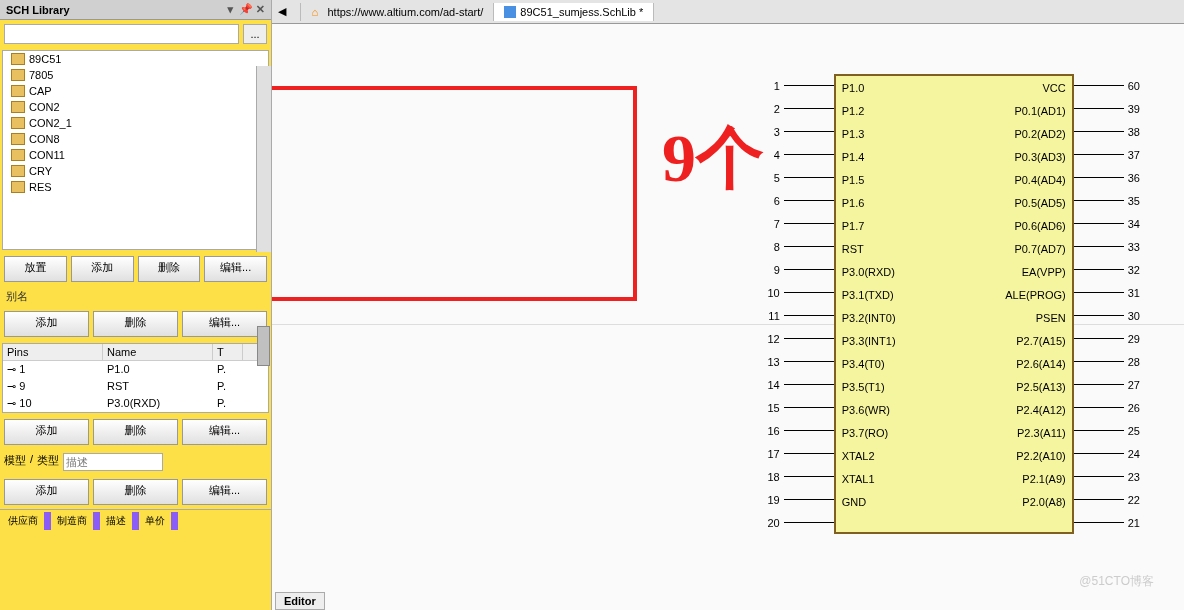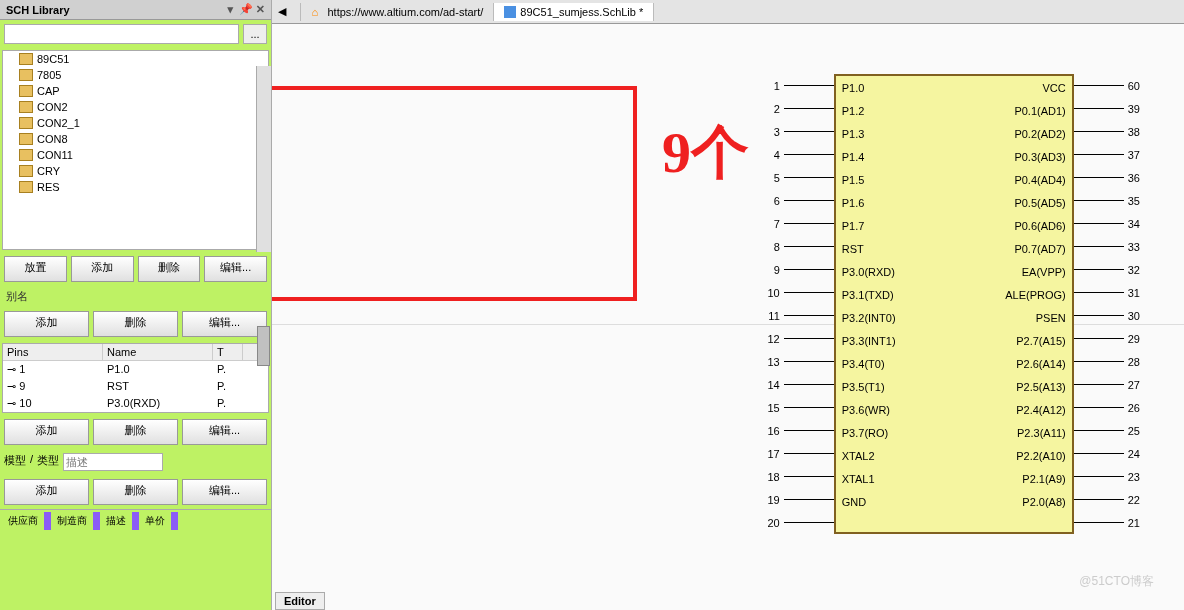--- a/index.html
+++ b/index.html
@@ -1,25 +1,25 @@
 <!DOCTYPE html>
 <html><head>
 <meta charset="utf-8">
 <style>
 *{box-sizing:border-box;margin:0;padding:0;font-family:Arial,sans-serif;font-size:11px}
 body{background:#f0f0f0;width:1184px;height:610px;overflow:hidden;position:relative}
 .app{display:flex;height:100%}
-.sidebar{width:272px;background:#bef264;border-right:1px solid #aaa;display:flex;flex-direction:column}
+.sidebar{width:272px;background:#fde047;border-right:1px solid #aaa;display:flex;flex-direction:column}
 .panel-header{background:#d0d0d0;border-bottom:1px solid #999;padding:3px 6px;font-weight:bold;display:flex;justify-content:space-between;align-items:center}
 .hdr-icons{display:flex;gap:8px;color:#555}
 .search-row{padding:4px;display:flex;gap:4px}
 .search-input{flex:1;height:20px;border:1px solid #aaa;background:#fff}
 .search-btn{width:24px;height:20px;border:1px solid #aaa;background:#eee;text-align:center}
 .comp-list{background:#fff;border:1px solid #aaa;margin:2px;min-height:200px}
-.comp-row{padding:2px 16px;display:flex;align-items:center;gap:4px}
+.comp-row{padding:2px 8px;display:flex;align-items:center;gap:4px}
 .comp-icon{width:14px;height:12px;background:#e8c060;border:1px solid #a88020;display:inline-block}
 .btn-row{display:flex;gap:4px;padding:4px}
 .btn{flex:1;height:26px;border:1px solid #999;background:linear-gradient(#fff,#e0e0e0);text-align:center;line-height:20px;cursor:pointer}
 .section-label{padding:3px 6px;color:#333}
 .pins-table{background:#fff;border:1px solid #aaa;margin:2px}
 .pins-header{display:flex;background:#eee;border-bottom:1px solid #ccc}
 .pins-header div{padding:2px 4px;border-right:1px solid #ccc}
 .pins-row{display:flex}
 .pins-row div{padding:2px 4px}
 .col-pins{width:100px}
@@ -35,21 +35,21 @@
 .main{flex:1;display:flex;flex-direction:column;background:#f8f8f8}
 .tabs{height:24px;display:flex;align-items:center;border-bottom:1px solid #999;background:#e4e4e4}
 .tab{padding:3px 10px;display:flex;align-items:center;gap:4px;border-right:1px solid #bbb}
 .tab.first{border-left:1px solid #bbb;margin-left:8px}
 .tab.active{background:#fff}
 .home-icon{width:12px;height:12px;display:inline-block;color:#ff8800}
 .file-icon{width:12px;height:12px;background:#4a90e2;display:inline-block}
 .canvas{flex:1;position:relative;background:#fafafa;overflow:hidden}
 .redbox{position:absolute;left:-265px;top:62px;width:630px;height:215px;border:4px solid #ef2020;pointer-events:none}
 
-.annotation{position:absolute;left:390px;top:100px;font-size:58px;color:#ef2020;font-weight:bold;font-family:'Comic Sans MS',cursive;line-height:1}
+.annotation{position:absolute;left:390px;top:100px;font-size:68px;color:#ef2020;font-weight:bold;font-family:'Comic Sans MS',cursive;line-height:1}
 
 .chip{position:absolute;right:40px;top:50px;display:flex}
 .pin-col{display:flex;flex-direction:column}
 .pin-left{text-align:right}
 .pin-right{text-align:left}
 .pin{height:23px;display:flex;align-items:center;font-size:14px;font-family:'Times New Roman',serif}
 .pin-left .pin{justify-content:flex-end}
 .pin-num{padding:0 4px}
 .pin-line{width:50px;height:1px;background:#000;border-bottom:1px solid #000}
 .chip-body{background:#f5f5a0;border:2px solid #806020;width:240px;display:flex;flex-direction:column}

